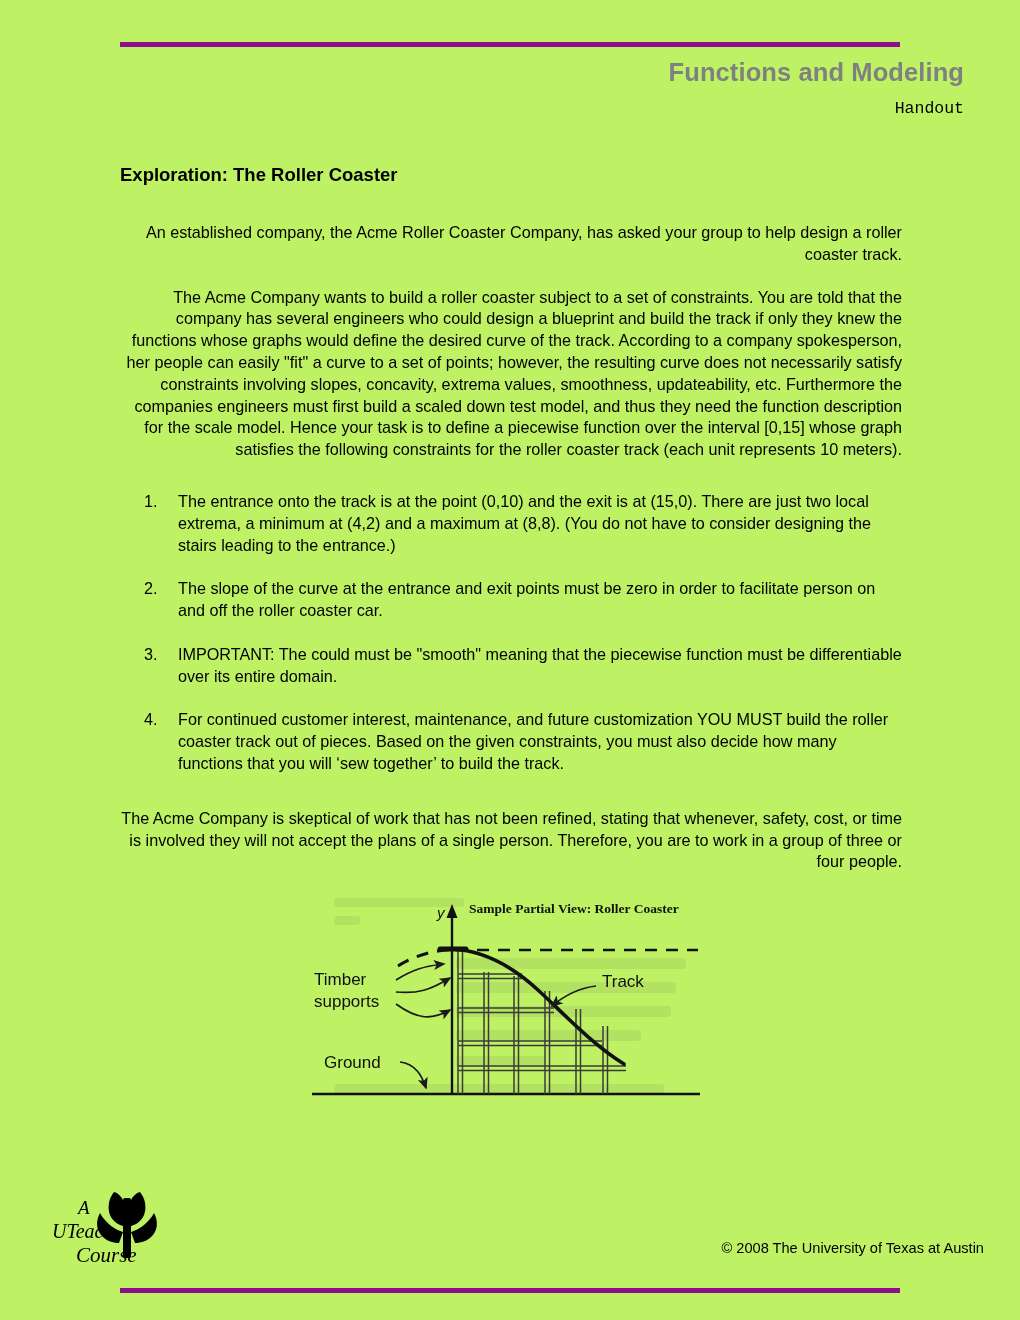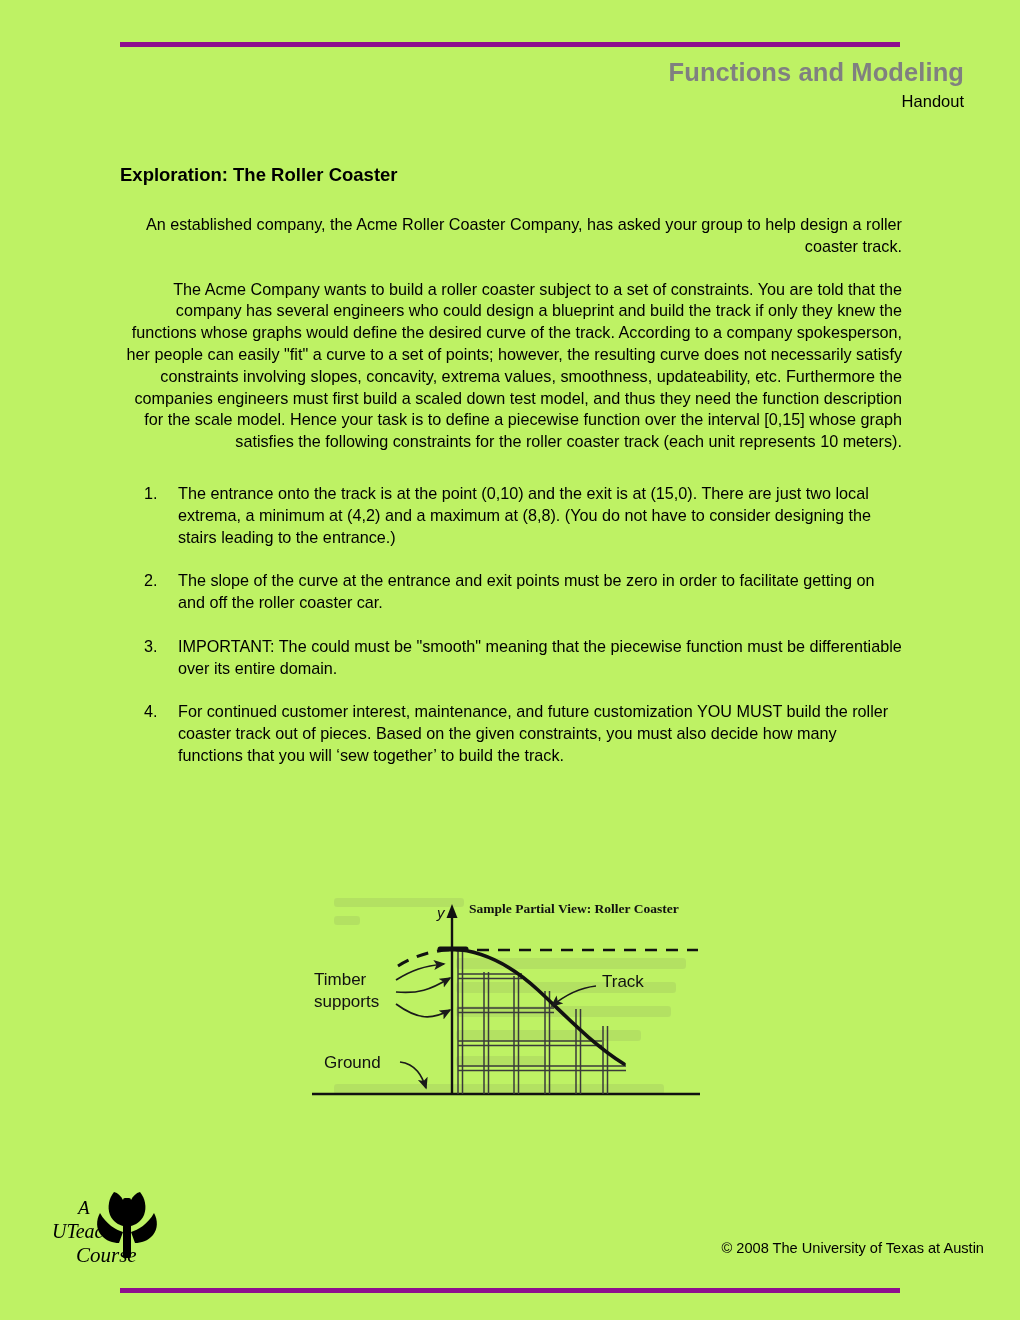--- a/index.html
+++ b/index.html
@@ -41,36 +41,37 @@
     font-size: 25.5px;
     font-weight: bold;
     color: #808080;
     letter-spacing: 0.1px;
     line-height: 1.12;
     white-space: nowrap;
   }
   .header-sub {
     font-size: 16.5px;
     color: #000000;
-    margin-top: 5px;
+    margin-top: 13px;
     line-height: 1.15;
+    font-family: Liberation Mono, monospace;
   }
 
   
   .content {
     position: absolute;
     left: 120px;
     top: 163px;
     width: 782px;
   }
   .doc-title {
     font-size: 18.5px;
     font-weight: bold;
     line-height: 1.25;
-    margin: 0 0 28px 0;
+    margin: 0 0 36px 0;
   }
   .para {
     font-size: 16.2px;
     line-height: 1.345;
     margin: 0 0 21px 0;
     text-align: right;
   }
   .para b { font-weight: normal; }
 
   
@@ -156,32 +157,33 @@
 
     <p class="para"><span>The Acme Company wants to build a roller coaster subject to a set of constraints. You are told that the company has several engineers who could design a blueprint and build the track if only they knew the functions whose graphs would define the desired curve of the track. According to a company spokesperson, her people can easily "fit" a curve to a set of points; however, the resulting curve does not necessarily satisfy constraints involving slopes, concavity, extrema values, smoothness, updateability, etc. Furthermore the companies engineers must first build a scaled down test model, and thus they need the function description for the scale model. Hence your task is to define a </span><b>piecewise</b><span> function over the interval [0,15] whose graph satisfies the following constraints for the roller coaster track (each unit represents 10 meters).</span></p>
 
     <ol class="numlist">
       <li>
         <span class="marker">1.</span>
         <span>The entrance onto the track is at the point (0,10) and the exit is at (15,0). There are just two local extrema, a minimum at (4,2) and a maximum at (8,8). (You do not have to consider designing the stairs leading to the entrance.)</span>
       </li>
       <li>
         <span class="marker">2.</span>
-        <span>The slope of the curve at the entrance and exit points must be zero in order to facilitate getting on and off the roller coaster car.</span>
+        <span>The slope of the curve at the entrance and exit points must be zero in order to facilitate person on and off the roller coaster car.</span>
       </li>
       <li>
         <span class="marker">3.</span>
         <span>IMPORTANT: The could must be "smooth" meaning that the piecewise function must be differentiable over its entire domain.</span>
       </li>
       <li>
         <span class="marker">4.</span>
         <span>For continued customer interest, maintenance, and future customization YOU MUST build the roller coaster track out of pieces. Based on the given constraints, you must also decide how many functions that you will ‘sew together’ to build the track.</span>
       </li>
     </ol>
 
+    <p class="para closing">The Acme Company is skeptical of work that has not been refined, stating that whenever, safety, cost, or time is involved they will not accept the plans of a single person. Therefore, you are to work in a group of three or four people.</p>
   </div>
 
   <div class="figure-wrap">
     <svg width="400" height="235" viewBox="0 0 400 235" xmlns="http://www.w3.org/2000/svg">
       <defs>
         <marker id="arrowhead" markerWidth="7" markerHeight="7" refX="6" refY="3" orient="auto">
           <path d="M0,0 L7,3 L0,6 L1.6,3 Z" fill="#1a1a1a"></path>
         </marker>
       </defs>
 

